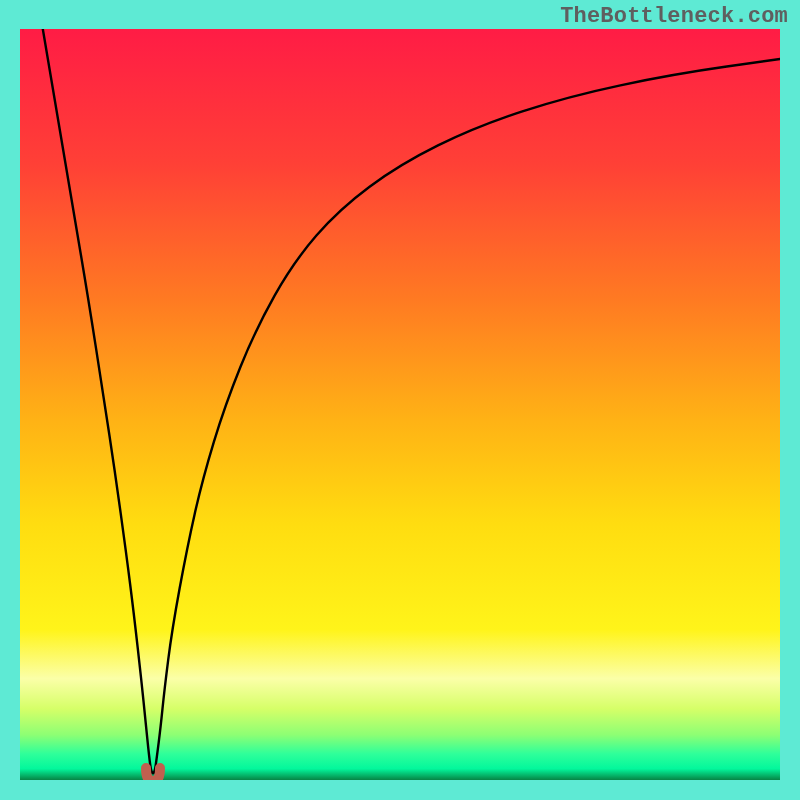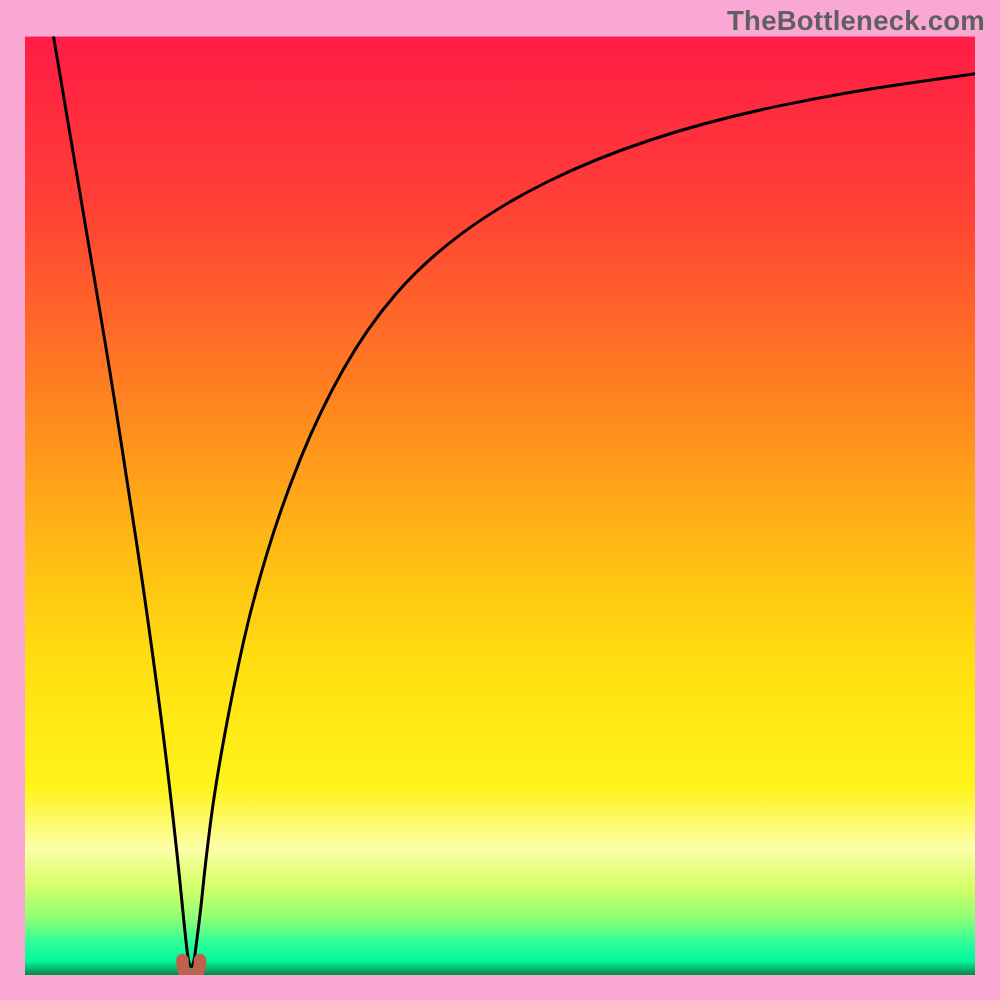--- a/index.html
+++ b/index.html
@@ -8,21 +8,22 @@
     width: 800px;
     height: 800px;
     background: #000000;
     overflow: hidden;
     font-family: Arial, Helvetica, sans-serif;
   }
   .frame {
     position: relative;
     width: 800px;
     height: 800px;
-    background: #f9a8d4;
+    background: #5eead4;
+    font-family: Liberation Mono, monospace;
   }
   .attribution {
     position: absolute;
     top: 4px;
     right: 12px;
     font-size: 22px;
     font-weight: 600;
     color: #5f5f5f;
     letter-spacing: 0.2px;
     user-select: none;

